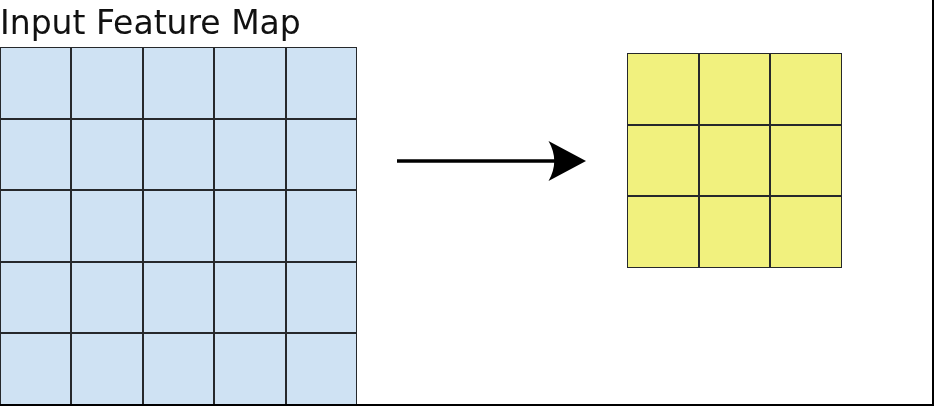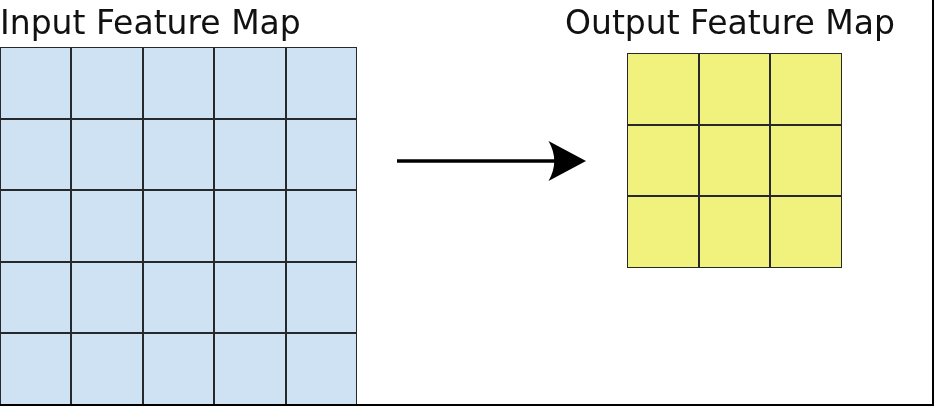--- a/index.html
+++ b/index.html
@@ -62,21 +62,20 @@
     height: 52px;
   }
 </style>
 </head>
 <body>
 
 <div class="figure">
 
   <div id="input-title" class="map-title">Input Feature Map</div>
 
-  <div id="output-title" class="map-title">Output Feature Map</div>
 
   <div id="input-grid" class="feature-grid">
       <div class="cell" style="background: rgb(207, 226, 243); border-color: rgb(38, 40, 43);"></div>
       <div class="cell" style="background: rgb(207, 226, 243); border-color: rgb(38, 40, 43);"></div>
       <div class="cell" style="background: rgb(207, 226, 243); border-color: rgb(38, 40, 43);"></div>
       <div class="cell" style="background: rgb(207, 226, 243); border-color: rgb(38, 40, 43);"></div>
       <div class="cell" style="background: rgb(207, 226, 243); border-color: rgb(38, 40, 43);"></div>
       <div class="cell" style="background: rgb(207, 226, 243); border-color: rgb(38, 40, 43);"></div>
       <div class="cell" style="background: rgb(207, 226, 243); border-color: rgb(38, 40, 43);"></div>
       <div class="cell" style="background: rgb(207, 226, 243); border-color: rgb(38, 40, 43);"></div>

